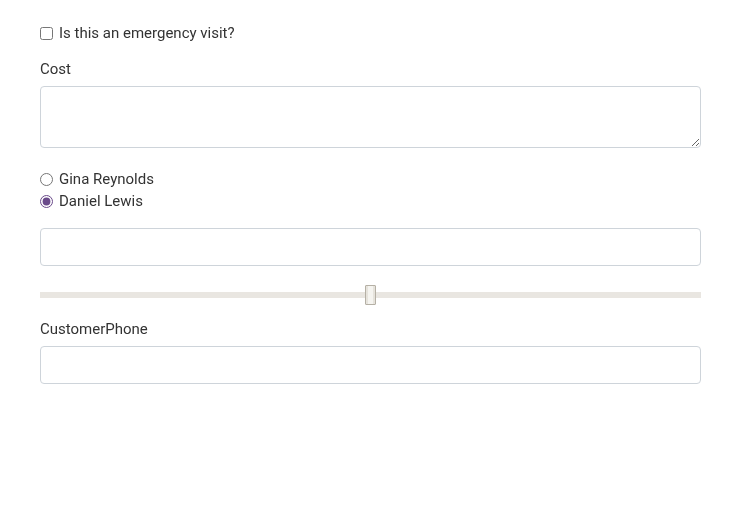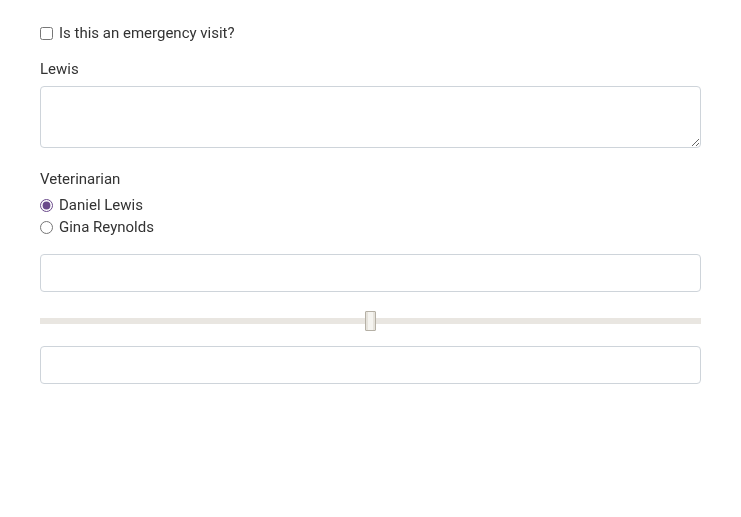--- a/index.html
+++ b/index.html
@@ -116,43 +116,43 @@
 <body>
 
 <div class="form-group">
   <div class="checkbox-row">
     <input type="checkbox" style="">
     <label>Is this an emergency visit?</label>
   </div>
 </div>
 
 <div class="form-group">
-  <label class="field-label">Lewis</label>
+  <label class="field-label">Cost</label>
   <textarea class="form-control" value="" style=""></textarea>
 </div>
 
 <div class="form-group">
-  <label class="field-label">Veterinarian</label>
   <div class="radio-group">
+    <div class="radio-row">
+      <input type="radio" name="vet" style="">
+      <label>Gina Reynolds</label>
+    </div>
     <div class="radio-row">
       <input type="radio" name="vet" checked="" style="">
       <label>Daniel Lewis</label>
-    </div>
-    <div class="radio-row">
-      <input type="radio" name="vet" style="">
-      <label>Gina Reynolds</label>
     </div>
   </div>
 </div>
 
 <div class="form-group">
   <input type="text" class="form-control" value="" style="">
 </div>
 
 <div class="form-group">
   <div class="slider-wrap">
     <input type="range" value="50" style="">
   </div>
 </div>
 
 <div class="form-group">
+  <label class="field-label">CustomerPhone</label>
   <input type="text" class="form-control" value="" style="">
 </div>
 
 </body></html>

